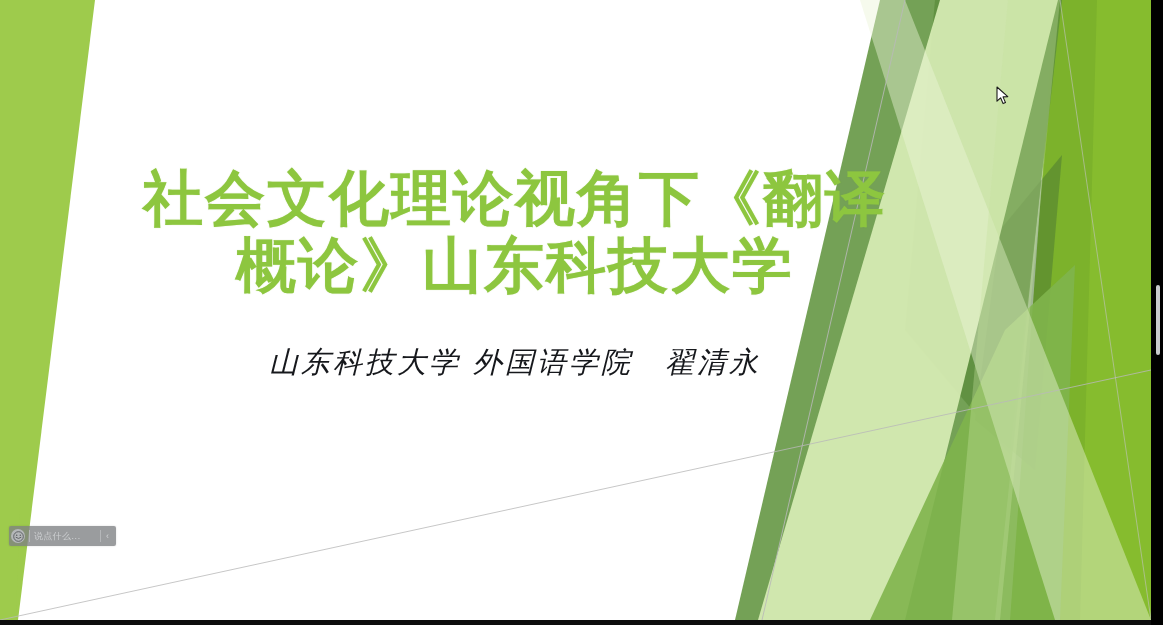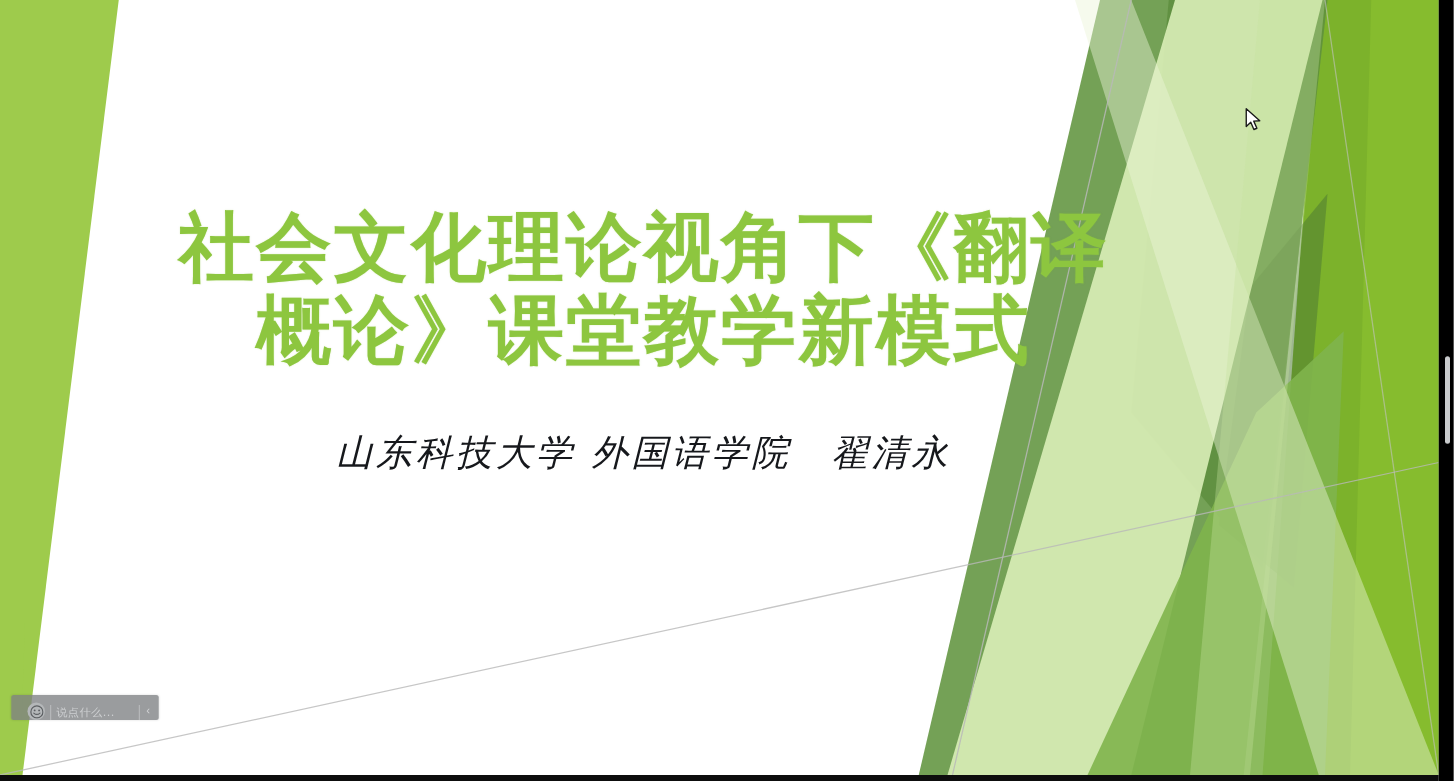--- a/index.html
+++ b/index.html
@@ -77,27 +77,27 @@
     font-family: "DejaVu Sans", "Liberation Sans", sans-serif;
     white-space: nowrap;
     overflow: hidden;
     user-select: none;
   }
 
   
   .comment-bar {
     position: absolute;
     left: 9px;
-    top: 556px;
+    top: 526px;
     height: 20px;
     display: flex;
-    align-items: flex-end;
+    align-items: center;
     background: rgba(125,128,131,0.78);
     border-radius: 2px;
-    padding: 0 2px 0 12px;
+    padding: 0 2px 0 1px;
     box-shadow: 0 0 2px rgba(0,0,0,0.15);
   }
   .comment-emoji {
     width: 14px;
     height: 14px;
     border-radius: 50%;
     background: #b4b7b9;
     display: flex;
     align-items: center;
     justify-content: center;
@@ -203,21 +203,21 @@
       <polygon points="1008,0 1060,0 1000,620 952,620" fill="#C7E39E" opacity="0.35"></polygon>
 
       <line x1="905" y1="0" x2="762" y2="620" stroke="#b9b9b9" stroke-width="1" opacity="0.85"></line>
       <line x1="1151" y1="370" x2="0" y2="620" stroke="#b9b9b9" stroke-width="1" opacity="0.8"></line>
       <line x1="1060" y1="0" x2="1151" y2="620" stroke="#c4c4c4" stroke-width="1" opacity="0.6"></line>
     </svg>
 
     <div class="watermark"></div>
 
     <div class="title-block">
-      <h1 class="slide-title">社会文化理论视角下《翻译概论》课堂教学新模式</h1>
+      <h1 class="slide-title">社会文化理论视角下《翻译概论》山东科技大学</h1>
       <p class="slide-subtitle">山东科技大学 外国语学院　翟清永</p>
     </div>
   </div>
 
   <div class="comment-bar">
     <span class="comment-emoji">
       <svg width="11" height="11" viewBox="0 0 16 16" aria-hidden="true">
         <circle cx="8" cy="8" r="7" fill="none" stroke="#5d6063" stroke-width="1.4"></circle>
         <circle cx="5.4" cy="6.3" r="1.1" fill="#5d6063"></circle>
         <circle cx="10.6" cy="6.3" r="1.1" fill="#5d6063"></circle>

